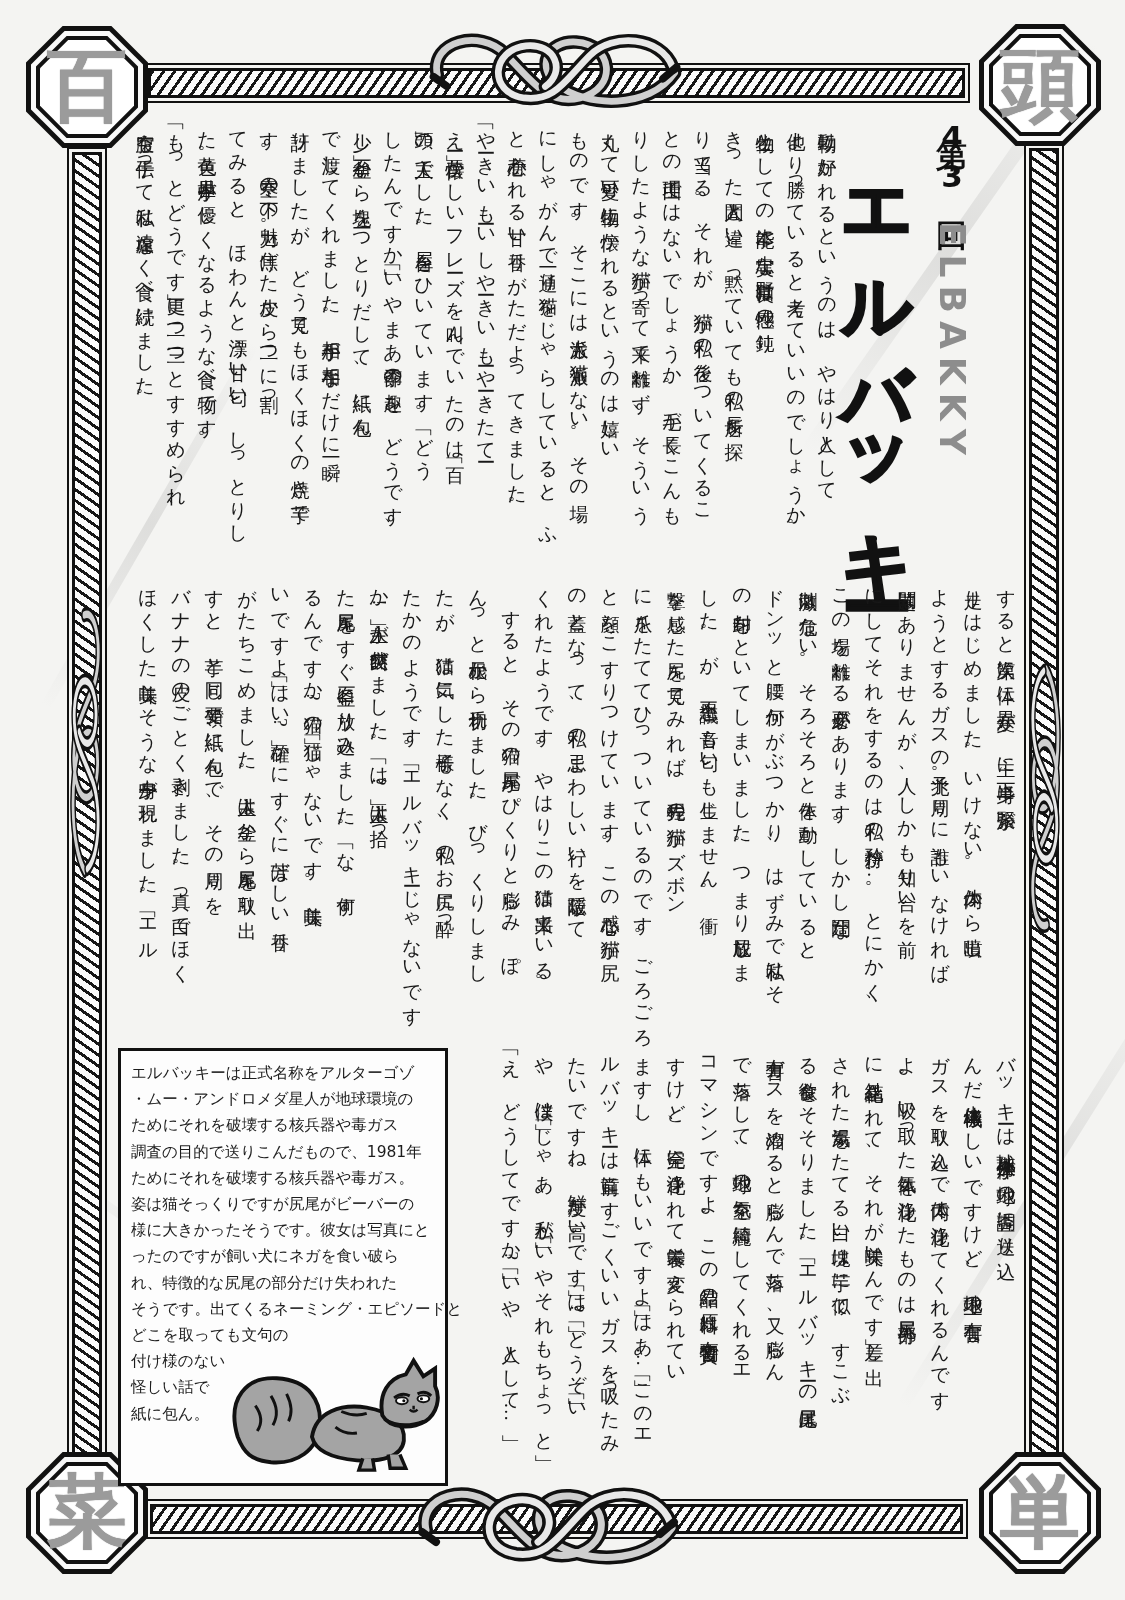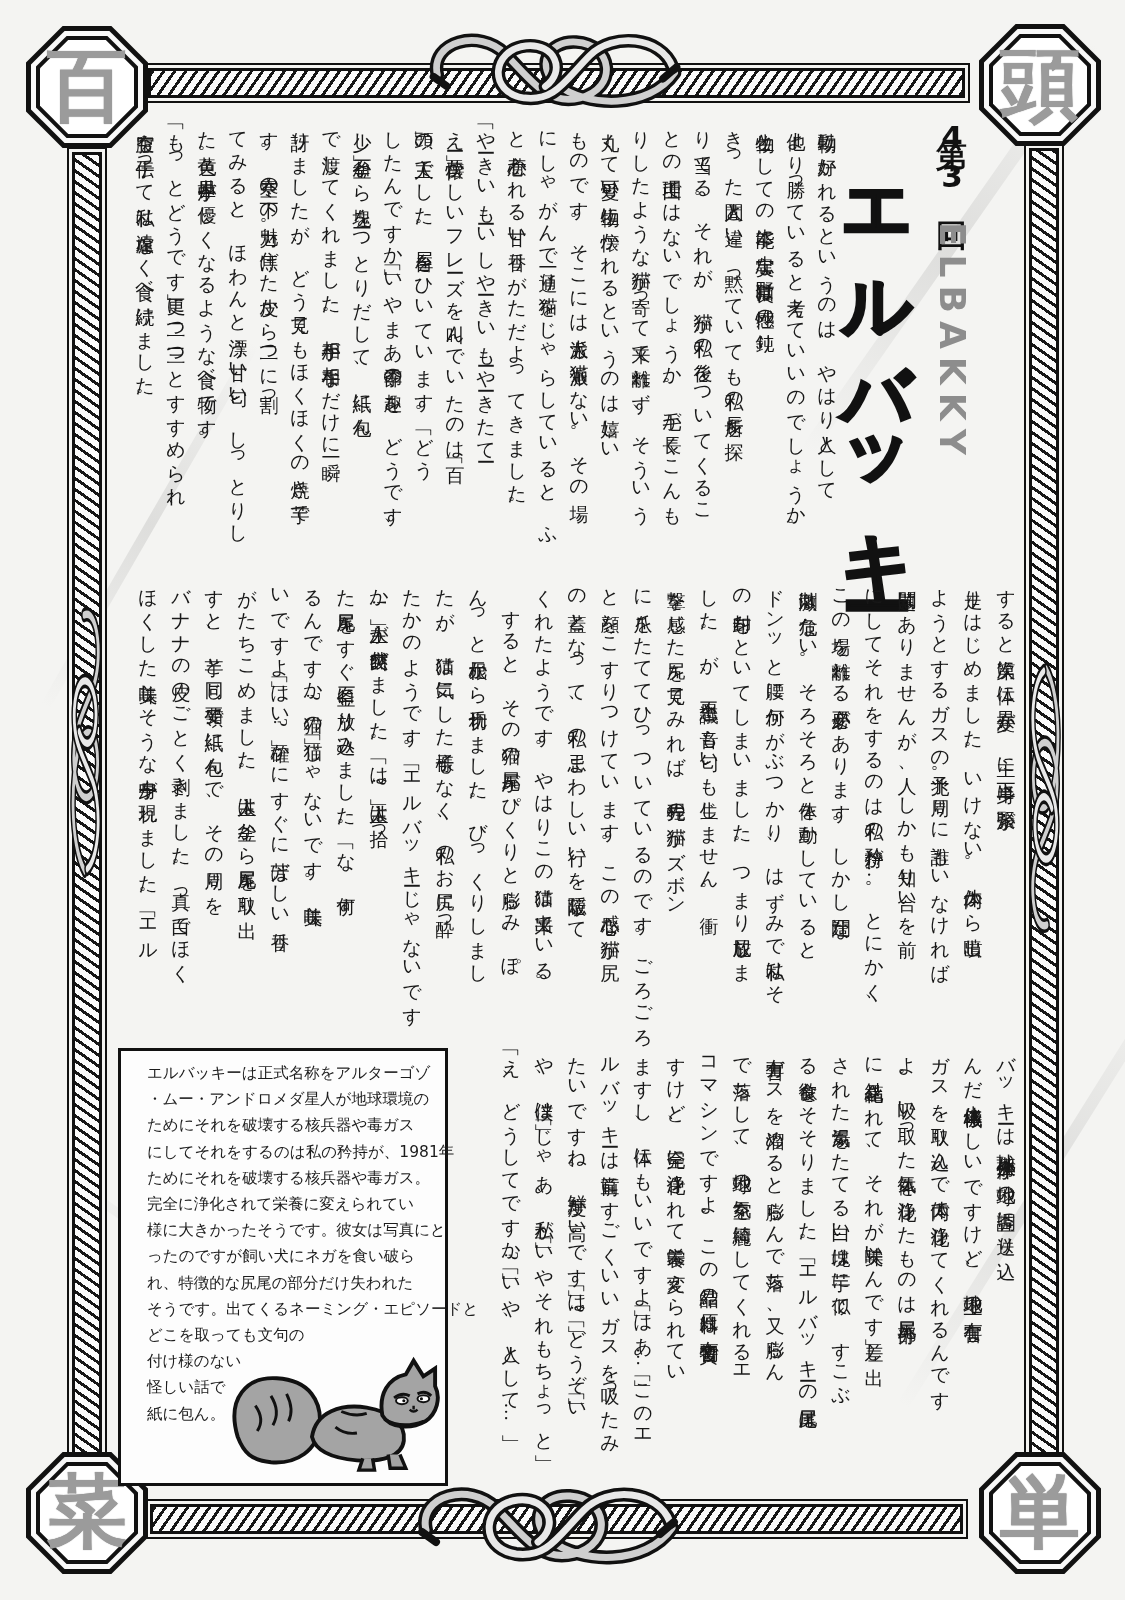--- a/index.html
+++ b/index.html
@@ -56,21 +56,21 @@
   .vcol{white-space:nowrap;font-size:19px;letter-spacing:1.5px;color:#181818;}
   .sec-top .vcol{line-height:31px;}
   .sec-mid .vcol{line-height:33px;}
   .sec-right .vcol{line-height:33px;}
   .sec-top{top:118px;right:282px;height:456px;}
   .sec-mid{top:576px;right:102px;height:458px;}
   .sec-right{top:1044px;right:102px;height:458px;}
 
   
   .note{position:absolute;left:118px;top:1048px;width:330px;height:438px;background:#fdfdfd;
-        border:3px solid #111;box-sizing:border-box;padding:9px 26px;}
+        border:3px solid #111;box-sizing:border-box;padding:9px 10px;}
   .note .hline{font-family:"DejaVu Sans","Liberation Sans",sans-serif;font-size:15.5px;line-height:26.2px;
         color:#1c1c1c;white-space:nowrap;letter-spacing:0;}
   .cat{position:absolute;right:4px;bottom:6px;width:215px;height:130px;}
 </style>
 </head>
 <body>
 
 <div class="page">
   <div class="streak s1"></div>
   <div class="streak s2"></div>
@@ -236,23 +236,23 @@
       <div class="vcol">たいですね。鮮度が高いです」「は?」「どうぞ」「い</div>
       <div class="vcol">や、僕は」「じゃあ、私が」「いやそれもちょっと」</div>
       <div class="vcol">「え、どうしてですか?」「いや、人として…」</div>
     </div>
 
   <div class="note">
     <div>
         <div class="hline">エルバッキーは正式名称をアルターゴゾ</div>
         <div class="hline">・ムー・アンドロメダ星人が地球環境の</div>
         <div class="hline">ためにそれを破壊する核兵器や毒ガス</div>
-        <div class="hline">にしてそれをするのは私の矜持が、1981年</div>
+        <div class="hline">調査の目的で送りこんだもので、1981年</div>
         <div class="hline">ためにそれを破壊する核兵器や毒ガス。</div>
-        <div class="hline">完全に浄化されて栄養に変えられてい</div>
+        <div class="hline">姿は猫そっくりですが尻尾がビーバーの</div>
         <div class="hline">様に大きかったそうです。彼女は写真にと</div>
         <div class="hline">ったのですが飼い犬にネガを食い破ら</div>
         <div class="hline">れ、特徴的な尻尾の部分だけ失われた</div>
         <div class="hline">そうです。出てくるネーミング・エピソードと</div>
       </div>
     <div>
         <div class="hline">どこを取っても文句の</div>
         <div class="hline">付け様のない</div>
         <div class="hline">怪しい話で</div>
         <div class="hline">紙に包ん。</div>

